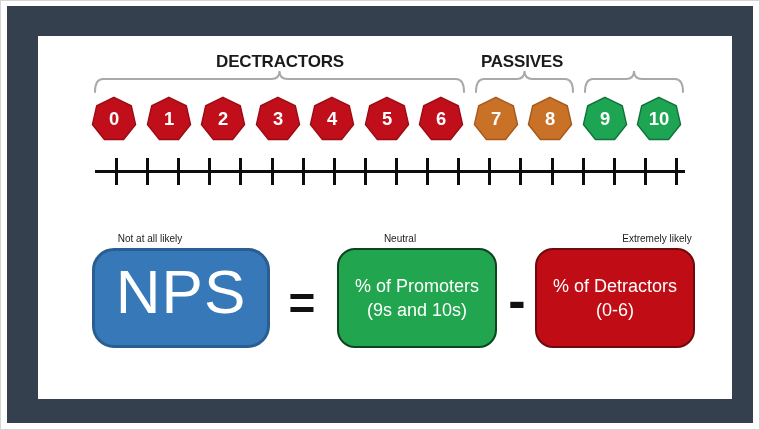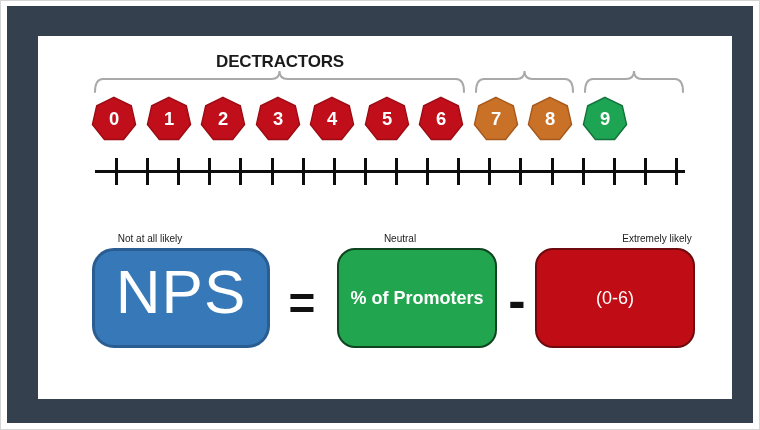--- a/index.html
+++ b/index.html
@@ -124,20 +124,21 @@
   .op-minus  { left: 479px; top: 264px; font-size: 52px; }
 </style>
 </head>
 <body>
 
 <div class="page">
   <div class="frame" style="background: rgb(53, 64, 78);">
     <div class="canvas">
 
       <div class="group-label gl-detractors">DECTRACTORS</div>
+      <div class="group-label gl-passives">PASSIVES</div>
 
       <div class="brace brace-detractors"><svg width="371" height="24" viewBox="0 0 371 24">
             <path d="M1,23 Q1,10 9,10 L177.5,10 Q185.5,10 185.5,2 Q185.5,10 193.5,10 L362,10 Q370,10 370,23" fill="none" stroke="#a9a9a9" stroke-width="2" stroke-linecap="round"></path>
           </svg></div>
       <div class="brace brace-passives"><svg width="99" height="24" viewBox="0 0 99 24">
             <path d="M1,23 Q1,10 9,10 L41.5,10 Q49.5,10 49.5,2 Q49.5,10 57.5,10 L90,10 Q98,10 98,23" fill="none" stroke="#a9a9a9" stroke-width="2" stroke-linecap="round"></path>
           </svg></div>
       <div class="brace brace-promoters"><svg width="100" height="24" viewBox="0 0 100 24">
             <path d="M1,23 Q1,10 9,10 L42,10 Q50,10 50,2 Q50,10 58,10 L91,10 Q99,10 99,23" fill="none" stroke="#a9a9a9" stroke-width="2" stroke-linecap="round"></path>
           </svg></div>
@@ -196,20 +197,26 @@
               <polygon points="50,3 87.6,21.3 96.9,61.9 70.9,94.5 29.1,94.5 3.1,61.9 12.4,21.3" fill="#c97127" stroke="#a5591c" stroke-width="3"></polygon>
               <text x="50" y="64" text-anchor="middle" font-size="40" font-weight="bold" fill="#ffffff" font-family="Liberation Sans, sans-serif">8</text>
             </svg>
           </div>
           <div class="hepta">
             <svg viewBox="0 0 100 100">
               <polygon points="50,3 87.6,21.3 96.9,61.9 70.9,94.5 29.1,94.5 3.1,61.9 12.4,21.3" fill="#1ea554" stroke="#12713a" stroke-width="3"></polygon>
               <text x="50" y="64" text-anchor="middle" font-size="40" font-weight="bold" fill="#ffffff" font-family="Liberation Sans, sans-serif">9</text>
             </svg>
           </div>
+          <div class="hepta">
+            <svg viewBox="0 0 100 100">
+              <polygon points="50,3 87.6,21.3 96.9,61.9 70.9,94.5 29.1,94.5 3.1,61.9 12.4,21.3" fill="#1ea554" stroke="#12713a" stroke-width="3"></polygon>
+              <text x="50" y="64" text-anchor="middle" font-size="40" font-weight="bold" fill="#ffffff" font-family="Liberation Sans, sans-serif">10</text>
+            </svg>
+          </div>
         </div>
 
       <div class="scale-line"></div>
       <div class="scale-ticks">
           <div class="tick"></div>
           <div class="tick"></div>
           <div class="tick"></div>
           <div class="tick"></div>
           <div class="tick"></div>
           <div class="tick"></div>
@@ -231,25 +238,27 @@
       <div class="likert-label ll-left">Not at all likely</div>
       <div class="likert-label ll-mid">Neutral</div>
       <div class="likert-label ll-right">Extremely likely</div>
 
       <div class="fbox nps-box" style="background: rgb(55, 121, 184); border-color: rgb(42, 93, 145);">
         <span>NPS</span>
       </div>
 
       <span class="op op-equals">=</span>
 
-      <div class="fbox promoters-box" style="background: rgb(33, 165, 78); border-color: rgb(14, 68, 32); font-weight: bold;">
+      <div class="fbox promoters-box" style="background: rgb(33, 165, 78); border-color: rgb(14, 68, 32);">
         <span>% of Promoters</span>
+        <span>(9s and 10s)</span>
       </div>
 
       <span class="op op-minus">-</span>
 
       <div class="fbox detractors-box" style="background: rgb(192, 13, 21); border-color: rgb(110, 10, 13);">
+        <span>% of Detractors</span>
         <span>(0-6)</span>
       </div>
 
     </div>
   </div>
 </div>
 
 </body></html>

